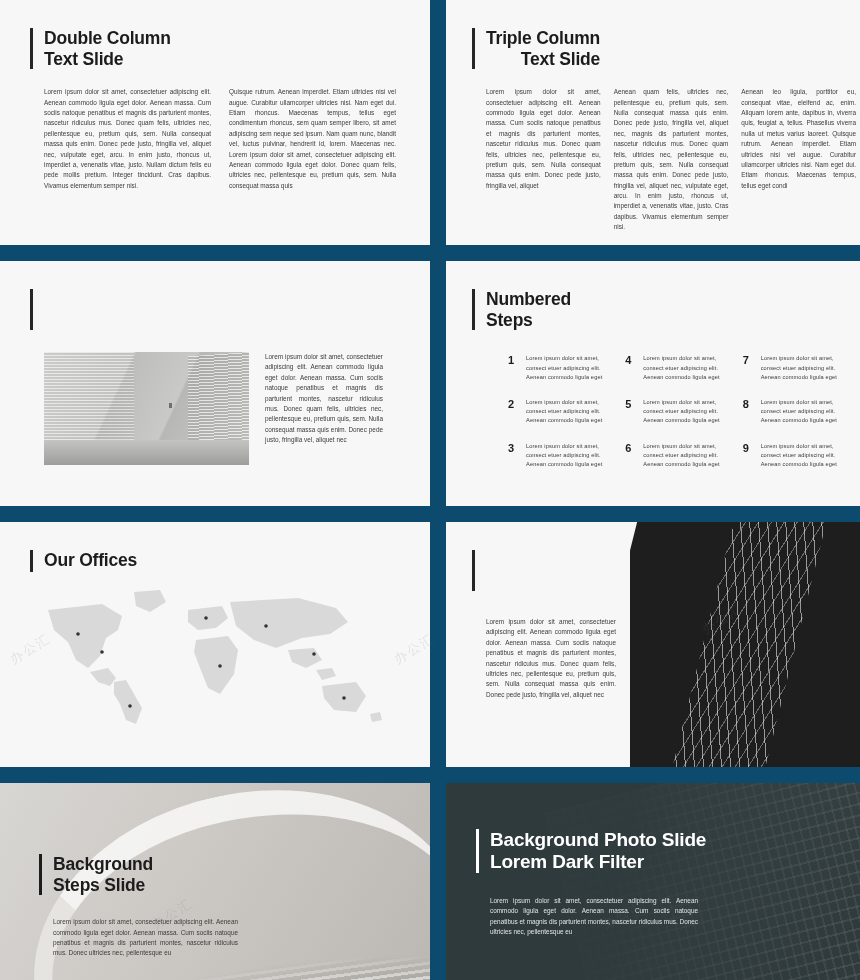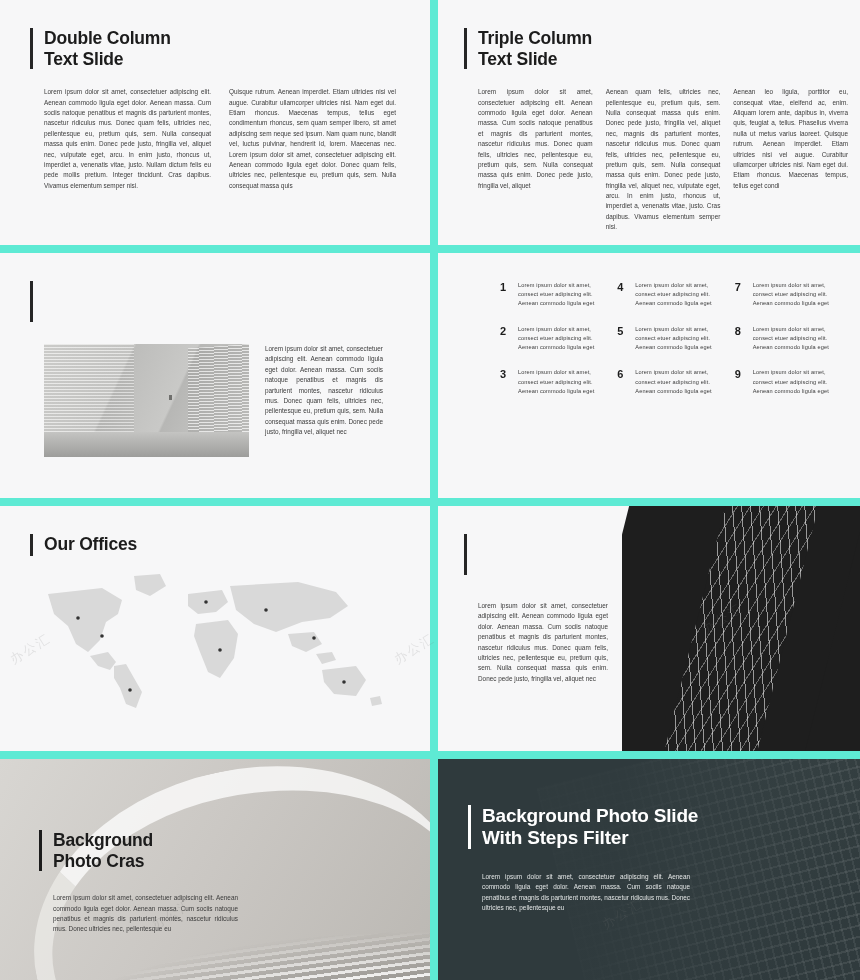--- a/index.html
+++ b/index.html
@@ -12,22 +12,22 @@
     height: 980px;
     font-family: "Liberation Sans", sans-serif;
     overflow: hidden;
   }
   .deck {
     width: 860px;
     height: 980px;
     display: grid;
     grid-template-columns: 430px 430px;
     grid-template-rows: 245px 245px 245px 245px;
-    background: #5eead4;
-    gap: 8px;
+    background: #0c4a6e;
+    gap: 16px;
   }
   .slide {
     position: relative;
     overflow: hidden;
     background: #f7f7f8;
     box-sizing: border-box;
   }
   .slide.dark { background: #2f3a3d; }
 
   
@@ -64,21 +64,21 @@
   .s1 .title-bar { height: 41px; align-self: flex-start; }
   .cols2 {
     display: flex;
     gap: 18px;
     padding-left: 14px;
   }
   .cols2 > div { width: 176px; }
 
   
   .s2 { padding: 28px 20px 0 26px; }
-  .s2 .title-wrap { margin-bottom: 18px; }
+  .s2 .title-wrap { margin-bottom: 18px; text-align: right; }
   .s2 .title-bar { height: 41px; }
   .cols3 {
     display: flex;
     gap: 13px;
     padding-left: 14px;
   }
   .cols3 > div { width: 116px; }
 
   
   .s3 { padding: 28px 30px 0 30px; }
@@ -311,20 +311,27 @@
         <div class="wall-a"></div>
         <div class="wall-b"></div>
         <div class="floor"></div>
         <div class="dot"></div>
       </div>
       <div class="body-text">Lorem ipsum dolor sit amet, consectetuer adipiscing elit. Aenean commodo ligula eget dolor. Aenean massa. Cum sociis natoque penatibus et magnis dis parturient montes, nascetur ridiculus mus. Donec quam felis, ultricies nec, pellentesque eu, pretium quis, sem. Nulla consequat massa quis enim. Donec pede justo, fringilla vel, aliquet nec</div>
     </div>
   </section>
 
   <section class="slide s4">
+    <div class="title-wrap">
+      <div class="title-bar"></div>
+      <div>
+        <div class="title lg">Numbered</div>
+        <div class="title lg">Steps</div>
+      </div>
+    </div>
     <div class="steps-grid">
       <div class="step">
         <div class="step-num">1</div>
         <div class="step-text">Lorem ipsum dolor sit amet, consect etuer adipiscing elit. Aenean commodo ligula eget</div>
       </div>
       <div class="step">
         <div class="step-num">4</div>
         <div class="step-text">Lorem ipsum dolor sit amet, consect etuer adipiscing elit. Aenean commodo ligula eget</div>
       </div>
       <div class="step">
@@ -416,36 +423,36 @@
   </section>
 
   <section class="slide s7">
     <div class="stairs"></div>
     <div class="curve"></div>
     <div class="content">
       <div class="title-wrap">
         <div class="title-bar"></div>
         <div>
           <div class="title lg">Background</div>
-          <div class="title lg">Photo Cras</div>
+          <div class="title lg">Steps Slide</div>
         </div>
       </div>
       <div class="body-text">Lorem ipsum dolor sit amet, consectetuer adipiscing elit. Aenean commodo ligula eget dolor. Aenean massa. Cum sociis natoque penatibus et magnis dis parturient montes, nascetur ridiculus mus. Donec ultricies nec, pellentesque eu</div>
     </div>
   </section>
 
   <section class="slide s8 dark">
     <div class="bldg"></div>
     <div class="veil"></div>
     <div class="content">
       <div class="title-wrap">
         <div class="title-bar"></div>
         <div>
           <div class="title xl">Background Photo Slide</div>
-          <div class="title xl">With Steps Filter</div>
+          <div class="title xl">Lorem Dark Filter</div>
         </div>
       </div>
       <div class="body-text">Lorem ipsum dolor sit amet, consectetuer adipiscing elit. Aenean commodo ligula eget dolor. Aenean massa. Cum sociis natoque penatibus et magnis dis parturient montes, nascetur ridiculus mus. Donec ultricies nec, pellentesque eu</div>
     </div>
   </section>
 
 </div>
 
 <div class="wm a">办公汇</div>
 <div class="wm b">办公汇</div>

